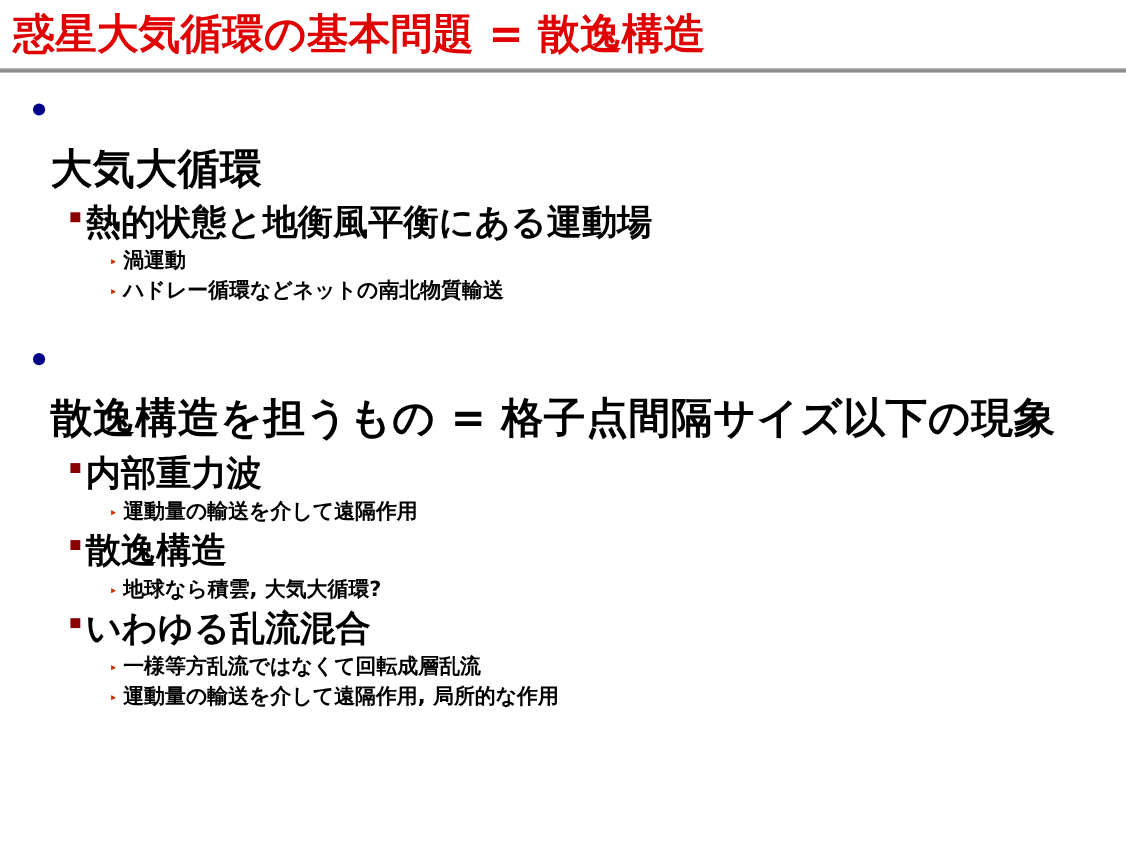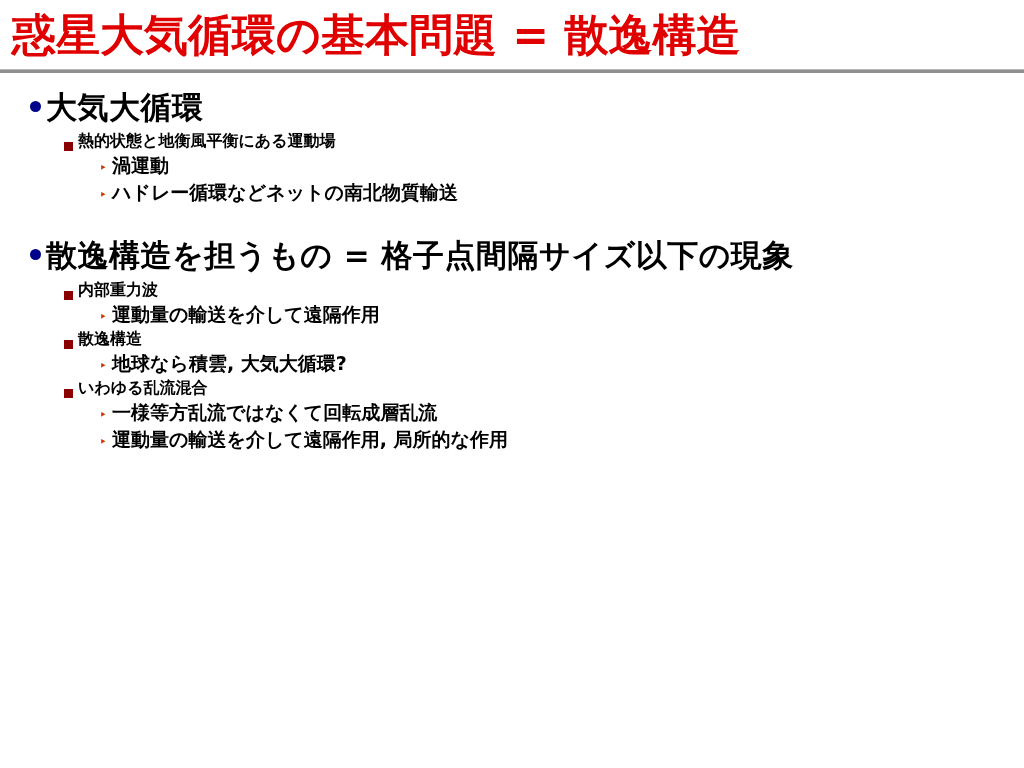--- a/index.html
+++ b/index.html
@@ -13,21 +13,21 @@
     font-family: "DejaVu Sans", "Liberation Sans", sans-serif;
     overflow: hidden;
   }
   .slide {
     position: relative;
     width: 1024px;
     height: 768px;
     box-sizing: border-box;
   }
   .slide-title {
-    font-size: 44px;
+    font-size: 38px;
     font-weight: bold;
     color: #e00000;
     padding: 10px 0 4px 12px;
     line-height: 1.15;
     white-space: nowrap;
   }
   .title-rule {
     height: 3px;
     background: #8f8f8f;
     border-top: 1px solid #b8b8b8;
@@ -51,25 +51,26 @@
     margin-top: 14px;
   }
   .l1-bullet i {
     display: block;
     width: 11px;
     height: 11px;
     border-radius: 50%;
     background: #00008b;
   }
   .l1-text {
-    font-size: 31px;
+    font-size: 38px;
     font-weight: bold;
     color: #000000;
     line-height: 1.35;
     letter-spacing: 0.5px;
+    margin-top: 48px;
   }
   
   .l2 {
     display: flex;
     align-items: flex-start;
     margin: 1px 0 0 34px;
   }
   .l2-bullet {
     flex: 0 0 auto;
     width: 20px;
@@ -78,21 +79,21 @@
     align-items: center;
     margin-top: 12px;
   }
   .l2-bullet i {
     display: block;
     width: 9px;
     height: 9px;
     background: #8b0000;
   }
   .l2-text {
-    font-size: 16px;
+    font-size: 32px;
     font-weight: bold;
     color: #000000;
     line-height: 1.35;
   }
   
   .l3 {
     display: flex;
     align-items: flex-start;
     margin: 0 0 0 70px;
   }

